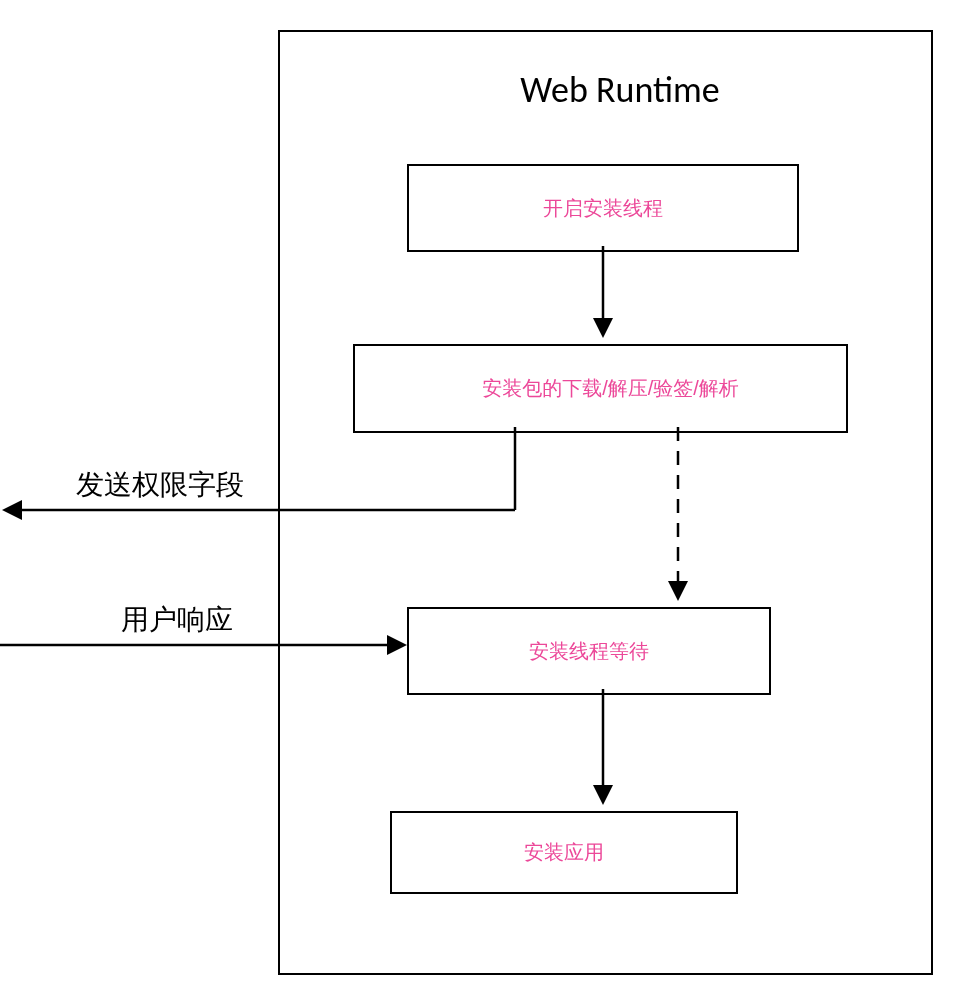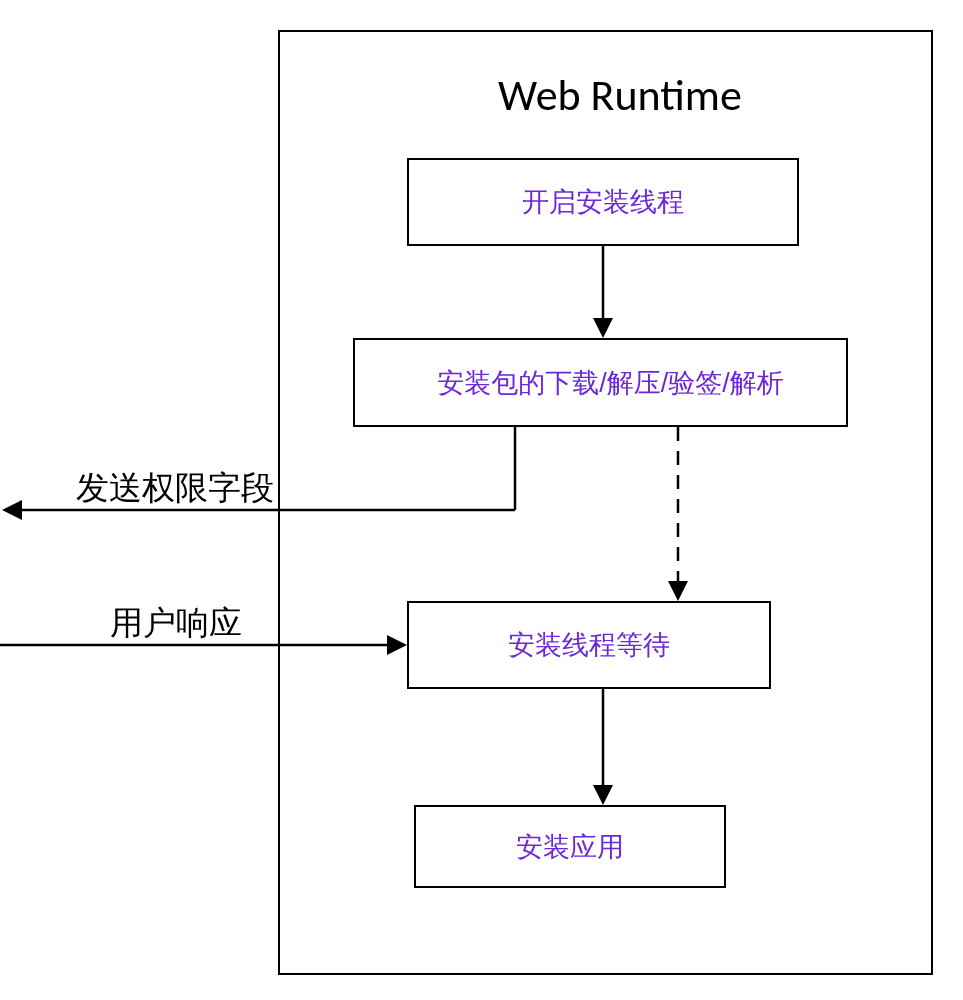--- a/index.html
+++ b/index.html
@@ -18,33 +18,34 @@
     background: transparent;
   }
   .node-box {
     position: absolute;
     border: 2px solid #000;
     background: #fff;
     display: flex;
     align-items: center;
     justify-content: center;
     text-align: center;
-    font-size: 27px;
-    color: #6d28d9;
+    font-size: 20px;
+    color: #ec4899;
+    margin-top: 6px;
   }
   .title {
     position: absolute;
-    font-size: 44px;
+    font-size: 36px;
     color: #000;
     font-family: "Calibri", "Arial", sans-serif;
     text-align: center;
   }
   .label-text {
     position: absolute;
-    font-size: 33px;
+    font-size: 28px;
     color: #000;
     white-space: nowrap;
   }
   svg.arrow {
     position: absolute;
     overflow: visible;
   }
 </style>
 </head>
 <body>
@@ -58,21 +59,21 @@
 </div>
 
 <div class="node-box" style="left:353px; top:338px; width:495px; height:89px;padding-left:20px;">
   <span>安装包的下载/解压/验签/解析</span>
 </div>
 
 <div class="node-box" style="left:407px; top:601px; width:364px; height:88px;">
   <span>安装线程等待</span>
 </div>
 
-<div class="node-box" style="left:414px; top:805px; width:312px; height:83px;text-align:right;">
+<div class="node-box" style="left:390px; top:805px; width:348px; height:83px;text-align:right;">
   <span>安装应用</span>
 </div>
 
 <svg class="arrow" style="left:601px; top:246px; width:4px; height:94px;">
   <line x1="2" y1="0" x2="2" y2="74" stroke="#000" stroke-width="2.5"></line>
   <polygon points="2,92 -8,72 12,72" fill="#000"></polygon>
 </svg>
 
 <svg class="arrow" style="left:676px; top:427px; width:4px; height:176px;">
   <line x1="2" y1="0" x2="2" y2="156" stroke="#000" stroke-width="2.5" stroke-dasharray="14,10"></line>
@@ -90,13 +91,13 @@
   <polygon points="2,83 22,73 22,93" fill="#000"></polygon>
 </svg>
 
 <div class="label-text" style="left:76px; top:466px;">发送权限字段</div>
 
 <svg class="arrow" style="left:0px; top:640px; width:409px; height:20px;">
   <line x1="0" y1="5" x2="389" y2="5" stroke="#000" stroke-width="2.5"></line>
   <polygon points="407,5 387,-5 387,15" fill="#000"></polygon>
 </svg>
 
-<div class="label-text" style="left:110px; top:601px;">用户响应</div>
+<div class="label-text" style="left:121px; top:601px;">用户响应</div>
 
 </body></html>

